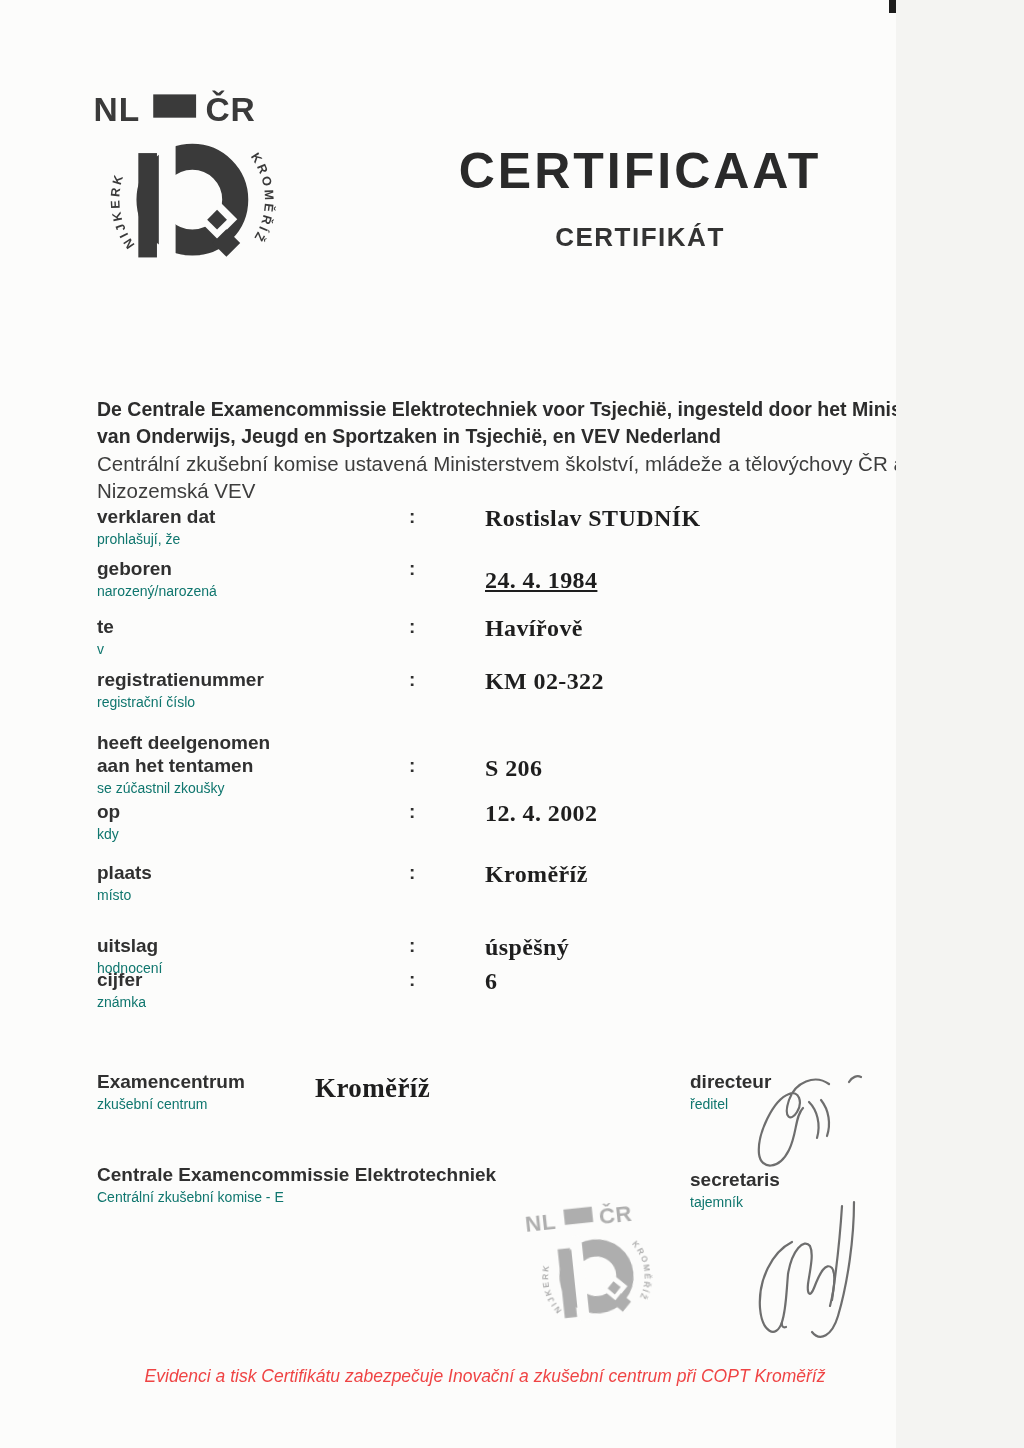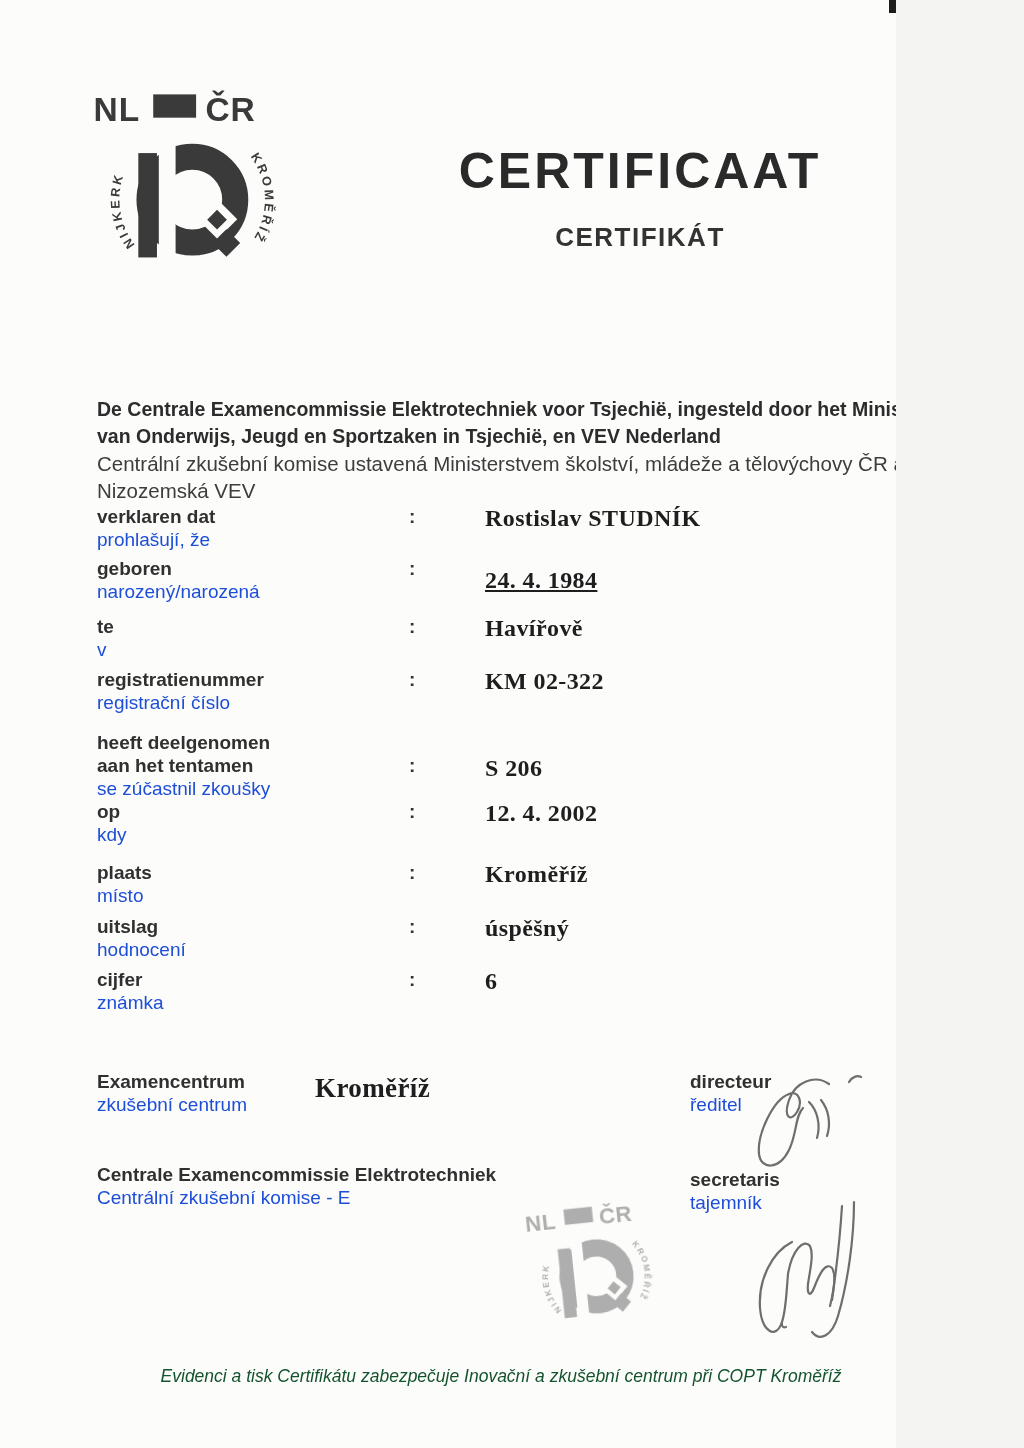--- a/index.html
+++ b/index.html
@@ -53,21 +53,21 @@
 
   
   .frow {
     position:absolute; left:97px; width:860px;
     display:grid; grid-template-columns:288px 52px auto;
     align-items:start;
     gap:24px;
   }
   .flabels { }
   .lab-nl { font-size:19px; font-weight:bold; line-height:23px; color:#303030; }
-  .lab-cz { font-size:19px; line-height:23px; color:#1d4ed8; }
+  .lab-cz { font-size:14px; line-height:23px; color:#0f766e; }
   .fcolon { font-size:19px; font-weight:bold; color:#303030; padding-top:1px; }
   .fvalue {
     font-family:"Liberation Serif", serif;
     font-size:24px; font-weight:bold; letter-spacing:.4px;
     color:#1e1e1e; padding-top:0;
   }
   .offset1 .fcolon, .offset1 .fvalue { padding-top:24px; }
   .vdrop { padding-top:10px !important;text-decoration:underline; }
 
   
@@ -83,23 +83,23 @@
   .sign-block { position:absolute; left:690px; width:200px; }
   .commission-block { position:absolute; left:97px; top:1163px; width:560px; }
 
   .sig { position:absolute; }
   .sig path { fill:none; stroke:#6e6e6e; stroke-width:2.2; stroke-linecap:round; stroke-linejoin:round; }
   .sig-director { left:745px; top:1072px; width:130px; height:110px; }
   .sig-secretary { left:748px; top:1150px; width:122px; height:200px; }
 
   
   .footer {
-    position:absolute; left:16px; top:1366px; width:970px;
+    position:absolute; left:0; top:1366px; width:970px;
     text-align:center; font-style:italic;
-    font-size:17.5px; color:#14532d;
+    font-size:17.5px; color:#ef4444;
   }
 
   .corner-mark { position:absolute; right:0; top:0; width:7px; height:13px; background:#1c1c1c; }
 </style>
 </head>
 <body>
 
 <div class="page">
 
   <svg class="logo-main" viewBox="0 0 220 205" aria-hidden="true">
@@ -191,21 +191,21 @@
 
   <div class="frow" style="top:861px">
     <div class="flabels">
       <div class="lab-nl">plaats</div>
       <div class="lab-cz">místo</div>
     </div>
     <div class="fcolon">:</div>
     <div class="fvalue">Kroměříž</div>
   </div>
 
-  <div class="frow" style="top:915px">
+  <div class="frow" style="top:934px">
     <div class="flabels">
       <div class="lab-nl">uitslag</div>
       <div class="lab-cz">hodnocení</div>
     </div>
     <div class="fcolon">:</div>
     <div class="fvalue">úspěšný</div>
   </div>
 
   <div class="frow" style="top:968px">
     <div class="flabels">

